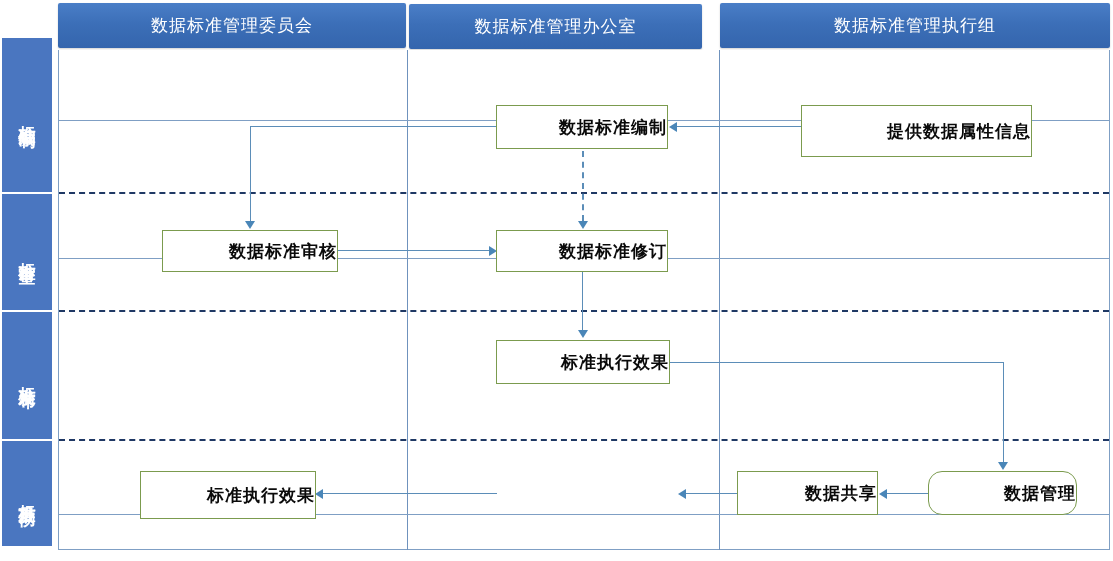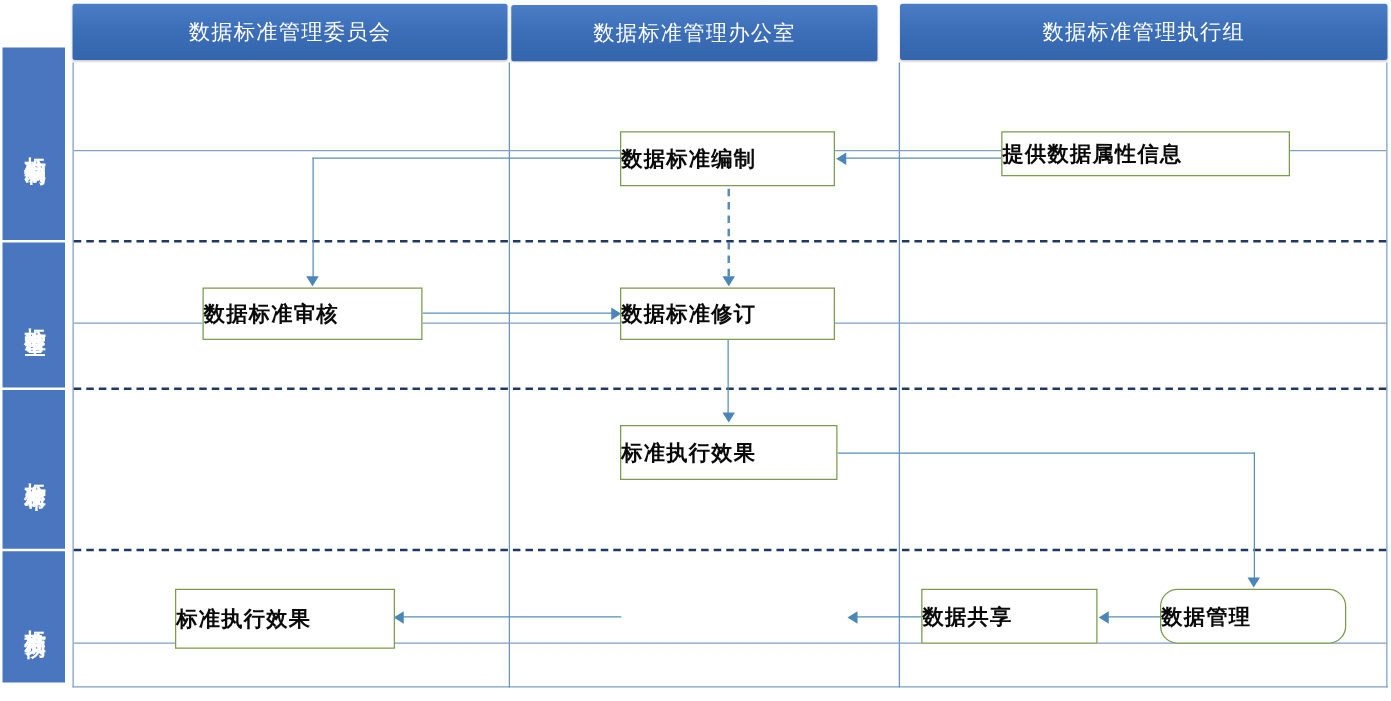--- a/index.html
+++ b/index.html
@@ -32,21 +32,21 @@
   }
   .col-div{position:absolute;top:50px;width:0;border-left:1px solid #6f92bd;}
   .row-div{position:absolute;left:59px;width:1050px;height:0;border-top:2px dashed #1f3864;}
   .row-solid{position:absolute;left:59px;width:1050px;height:0;border-top:1px solid #7f9fc4;}
 
   
   .node{
     position:absolute;
     border:1px solid #7b9b4e;
     background:#ffffff;
-    display:flex;align-items:center;justify-content:flex-start;
+    display:flex;align-items:center;justify-content:flex-end;
     font-size:17px;font-weight:bold;color:#0a0a0a;
     letter-spacing:1px;
     box-sizing:border-box;
     z-index:5;
   }
 
   
   .conn{position:absolute;background:#5b8db8;z-index:2;}
   .conn.h{height:1px;}
   .conn.v{width:1px;}
@@ -121,21 +121,21 @@
   <div class="conn h" style="left:684px;top:493px;width:53px;"></div>
   <div class="arrow left" style="left:678px;top:489px;"></div>
 
   <div class="conn h" style="left:321px;top:493px;width:176px;"></div>
   <div class="arrow left" style="left:315px;top:489px;"></div>
 
   <div class="node" style="left:496px;top:105px;width:172px;height:44px;">
     <span>数据标准编制</span>
   </div>
 
-  <div class="node" style="left:801px;top:105px;width:231px;height:36px;">
+  <div class="node" style="left:801px;top:105px;width:231px;height:52px;">
     <span>提供数据属性信息</span>
   </div>
 
   <div class="node" style="left:162px;top:230px;width:176px;height:42px;">
     <span>数据标准审核</span>
   </div>
 
   <div class="node" style="left:496px;top:230px;width:172px;height:42px;">
     <span>数据标准修订</span>
   </div>

